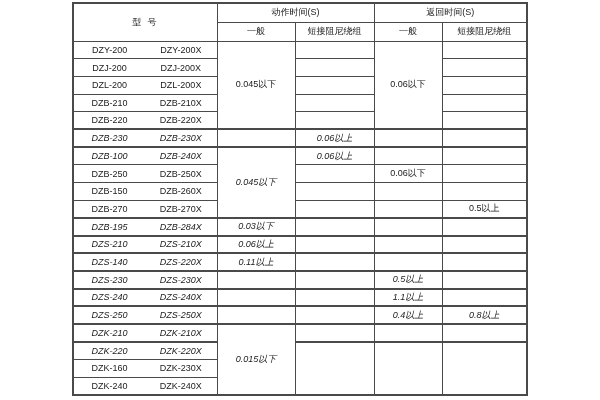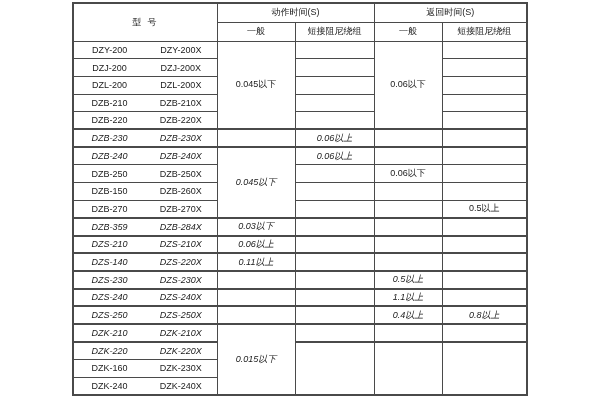--- a/index.html
+++ b/index.html
@@ -135,21 +135,21 @@
           </div>
         </td>
         <td></td>
         <td>0.06以上</td>
         <td></td>
         <td></td>
       </tr>
       <tr class="group-top">
         <td class="model-cell">
           <div class="model-pair">
-            <span>DZB-240</span>
+            <span>DZB-100</span>
             <span>DZB-240X</span>
           </div>
         </td>
         <td rowspan="4">0.045以下</td>
         <td>0.06以上</td>
         <td></td>
         <td></td>
       </tr>
       <tr>
         <td class="model-cell">
@@ -180,21 +180,21 @@
             <span>DZB-270X</span>
           </div>
         </td>
         <td></td>
         <td></td>
         <td>0.5以上</td>
       </tr>
       <tr class="group-top">
         <td class="model-cell">
           <div class="model-pair">
-            <span>DZB-359</span>
+            <span>DZB-195</span>
             <span>DZB-284X</span>
           </div>
         </td>
         <td>0.03以下</td>
         <td></td>
         <td></td>
         <td></td>
       </tr>
       <tr class="group-top">
         <td class="model-cell">

